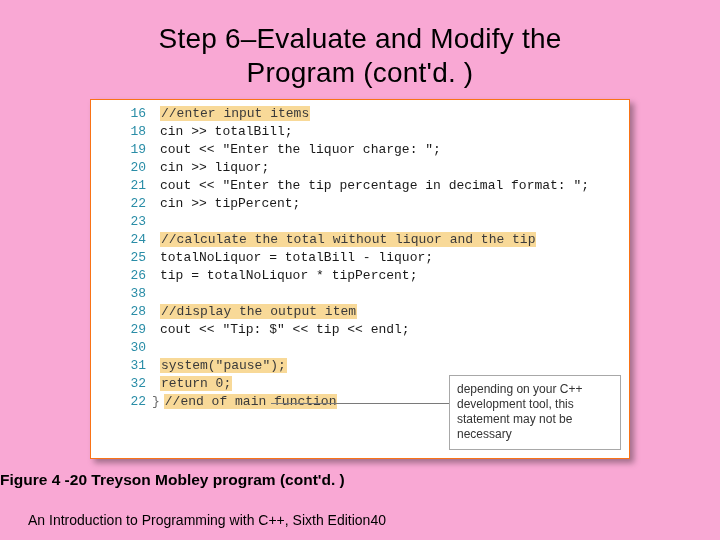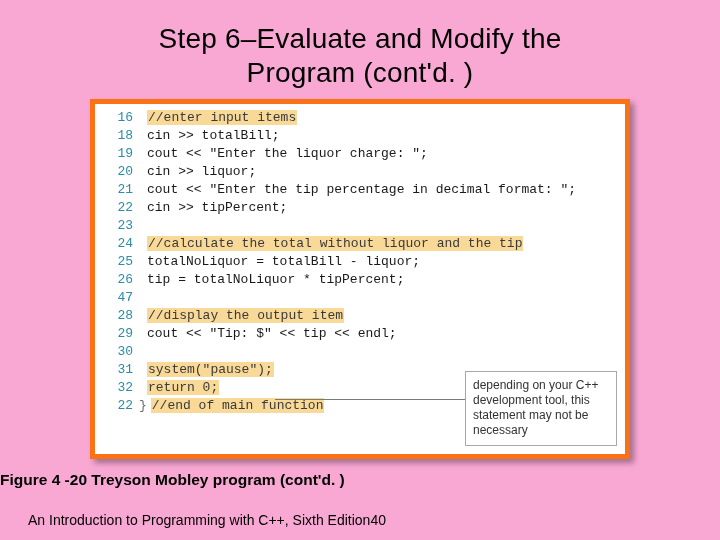--- a/index.html
+++ b/index.html
@@ -3,34 +3,34 @@
 <meta charset="utf-8">
 <style>
   * { margin: 0; padding: 0; box-sizing: border-box; }
   html, body { width: 720px; height: 540px; font-family: Arial, Helvetica, sans-serif; background: #fff; }
   .page { width: 720px; height: 540px; position: relative; background: #f9a8d4; padding-top: 22px; }
   .title { font-size: 28px; font-weight: 400; text-align: center; line-height: 1.2; color: #000; letter-spacing: 0.2px; margin-bottom: 10px; }
   .codebox {
     margin: 0 auto;
     width: 540px;
     height: 360px;
-    border: 5px solid #f97316;
+    border: 1px solid #f97316;
     box-shadow: 4px 4px 6px rgba(0,0,0,0.35);
     background: #fff;
     position: relative;
     overflow: hidden;
-    padding: 6px 4px 4px 10px;
+    padding: 6px 4px 4px 27px;
   }
   .row { display: flex; align-items: flex-start; height: 18px; font-family: "Consolas","Menlo","Courier New",monospace; font-size: 13px; }
   .ln { width: 28px; text-align: right; color: #2a8da7; }
   .code { padding-left: 14px; white-space: pre; color: #1a1a1a; text-align: center; }
   .comment { background: #f8d998; color: #3a3a3a; padding: 0 1px; }
   .brace { color: #6b6b6b; padding-right:4px; }
   .callout {
-    position: absolute; right: 8px; bottom: 8px; width: 152px;
+    position: absolute; right: 8px; bottom: 8px; width: 172px;
     border: 1px solid #a8a8a8; background: #fff; padding: 6px 7px 7px 7px;
     font-family: Arial, Helvetica, sans-serif; font-size: 12px; line-height: 1.25; color:#333;
   }
   .callout-line { position:absolute; height:1px; background:#7a7a7a; }
   .caption { font-size:15.5px; font-weight:bold; margin-top:12px; }
   .footer { position:absolute; left:28px; right:28px; bottom:12px; display:flex; justify-content:flex-start; font-size:14px; }
 </style>
 </head>
 <body>
 
@@ -77,21 +77,21 @@
       </div>
     <div class="row">
         <span class="ln">25</span>
         <span class="code">totalNoLiquor = totalBill - liquor;</span>
       </div>
     <div class="row">
         <span class="ln">26</span>
         <span class="code">tip = totalNoLiquor * tipPercent;</span>
       </div>
     <div class="row">
-        <span class="ln">47</span>
+        <span class="ln">38</span>
         <span class="code"></span>
       </div>
     <div class="row">
         <span class="ln">28</span>
         <span class="code"><span class="comment">//display the output item</span></span>
       </div>
     <div class="row">
         <span class="ln">29</span>
         <span class="code">cout &lt;&lt; "Tip: $" &lt;&lt; tip &lt;&lt; endl;</span>
       </div>

